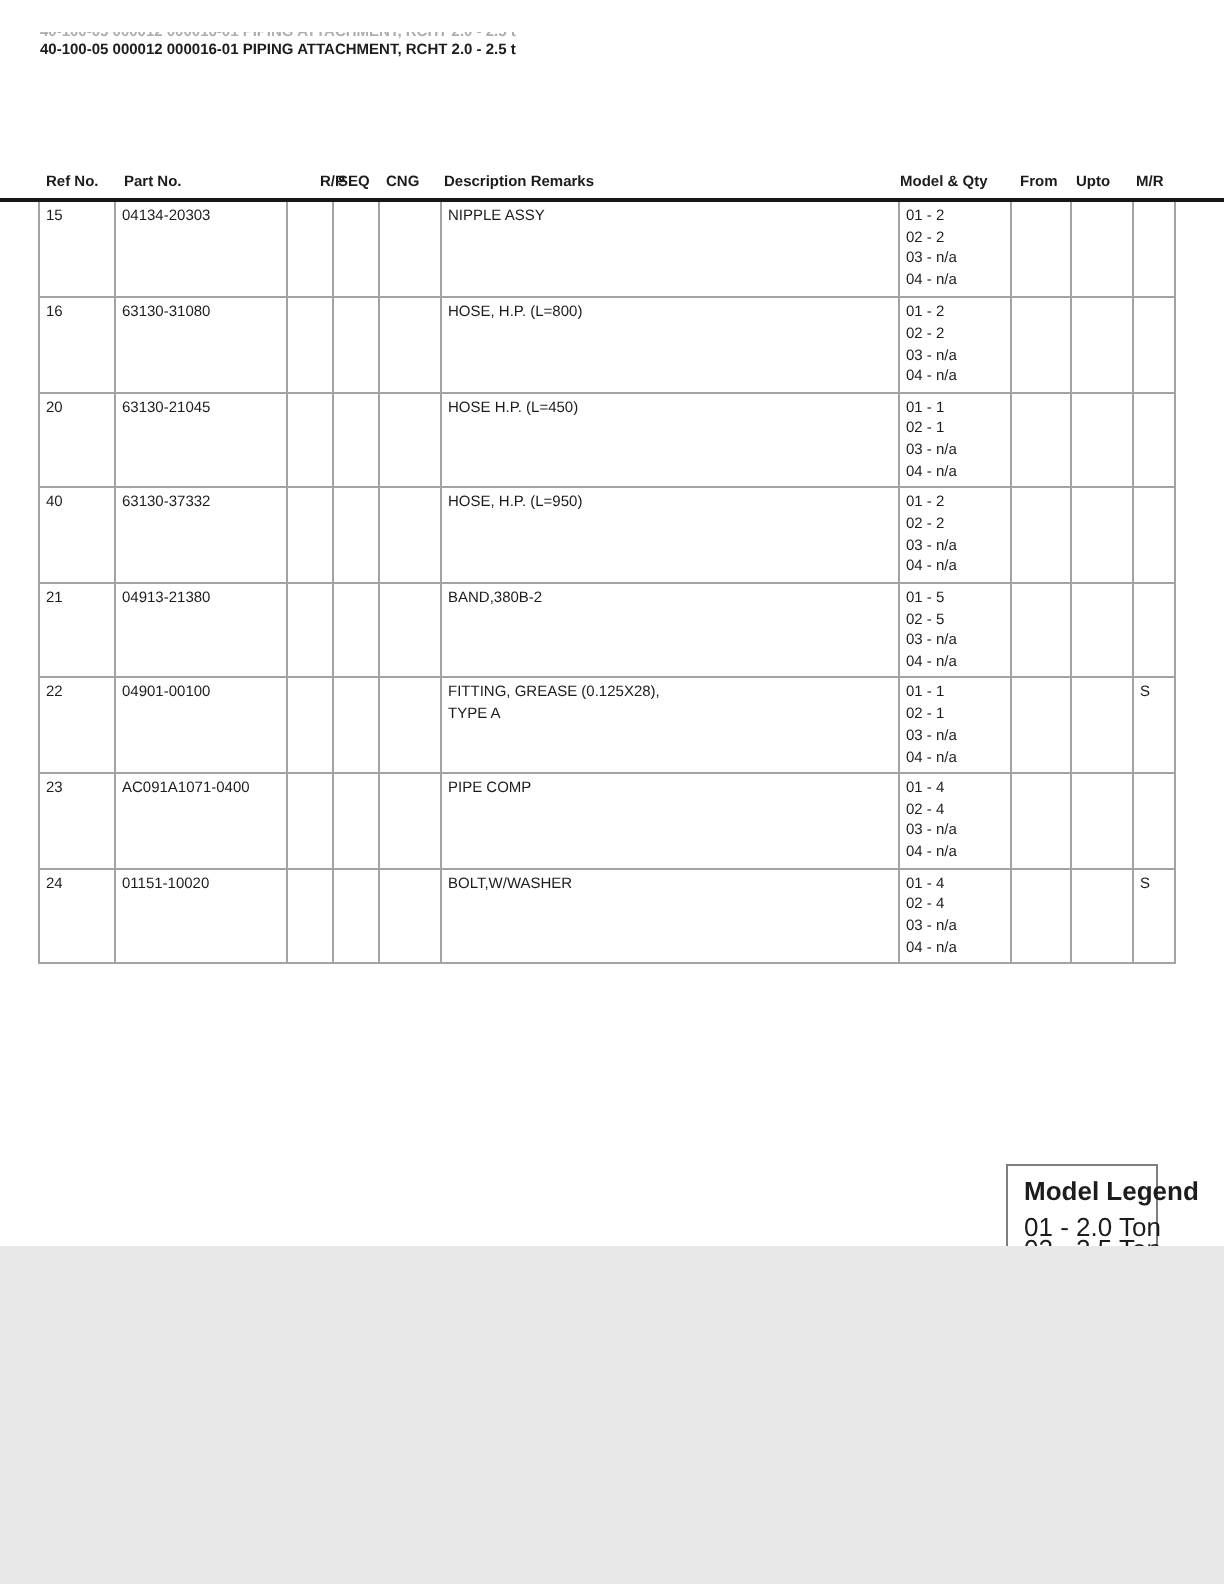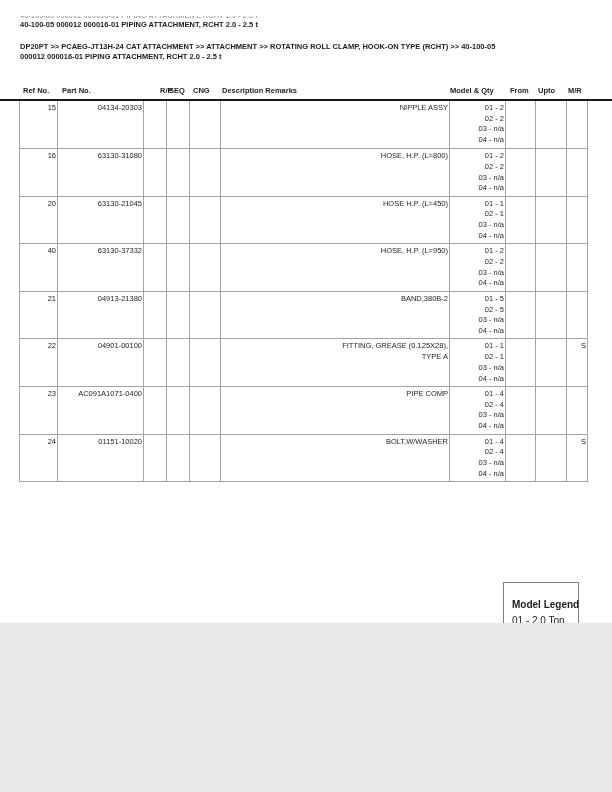--- a/index.html
+++ b/index.html
@@ -11,47 +11,43 @@
   .remnant span{display:block;margin-top:-5px;font-weight:bold;font-size:7.5px;color:#adadad;white-space:nowrap;}
 
   .title{position:absolute;left:20px;top:20px;font-size:7.5px;font-weight:bold;white-space:nowrap;}
 
   .breadcrumb{position:absolute;left:20px;top:42px;width:588px;font-size:7.5px;font-weight:bold;line-height:10px;}
 
   .thead span{position:absolute;top:86px;font-size:7.5px;font-weight:bold;white-space:nowrap;}
 
   .rule{position:absolute;left:0;top:99px;width:612px;height:2px;background:#161616;}
 
-  table.parts{position:absolute;left:19px;top:101px;width:568px;border-collapse:collapse;table-layout:fixed;text-align:right;}
+  table.parts{position:absolute;left:19px;top:101px;width:568px;border-collapse:collapse;table-layout:fixed;}
   table.parts td{border:1px solid #a3a3a3;vertical-align:top;padding:2px 1px 0 3px;
                  height:47.6px;box-sizing:border-box;font-size:7.5px;line-height:10.7px;
                  overflow:hidden;white-space:pre-line;}
   table.parts tr td{border-top:none;}
   table.parts tr + tr td{border-top:1px solid #a3a3a3;}
 
   .legend{position:absolute;left:503px;top:582px;width:76px;min-height:70px;
           border:1px solid #7e7e7e;background:#fff;padding:5px 0 5px 8px;box-sizing:border-box;}
-  .legend-title{font-size:10px;font-weight:bold;margin-bottom:6px;white-space:nowrap;margin-top:11px;}
-  .legend-item{font-size:10px;line-height:10.5px;white-space:nowrap;}
+  .legend-title{font-size:13px;font-weight:bold;margin-bottom:6px;white-space:nowrap;}
+  .legend-item{font-size:13px;line-height:10.5px;white-space:nowrap;text-align:center;}
 </style>
 </head>
 <body>
 
 <div class="page">
 
   <div class="remnant">
     <span>40-100-05 000012 000016-01 PIPING ATTACHMENT, RCHT 2.0 - 2.5 t</span>
   </div>
 
   <div class="title">40-100-05 000012 000016-01 PIPING ATTACHMENT, RCHT 2.0 - 2.5 t</div>
 
-  <div class="breadcrumb">
-    <div>DP20PT &gt;&gt; PCAEG-JT13H-24 CAT ATTACHMENT &gt;&gt; ATTACHMENT &gt;&gt; ROTATING ROLL CLAMP, HOOK-ON TYPE (RCHT) &gt;&gt; 40-100-05</div>
-    <div>000012 000016-01 PIPING ATTACHMENT, RCHT 2.0 - 2.5 t</div>
-  </div>
 
   <div class="thead">
     <span style="left:23px">Ref No.</span>
     <span style="left:62px">Part No.</span>
     <span style="left:160px">R/P</span>
     <span style="left:169px">SEQ</span>
     <span style="left:193px">CNG</span>
     <span style="left:222px">Description Remarks</span>
     <span style="left:450px">Model &amp; Qty</span>
     <span style="left:510px">From</span>

